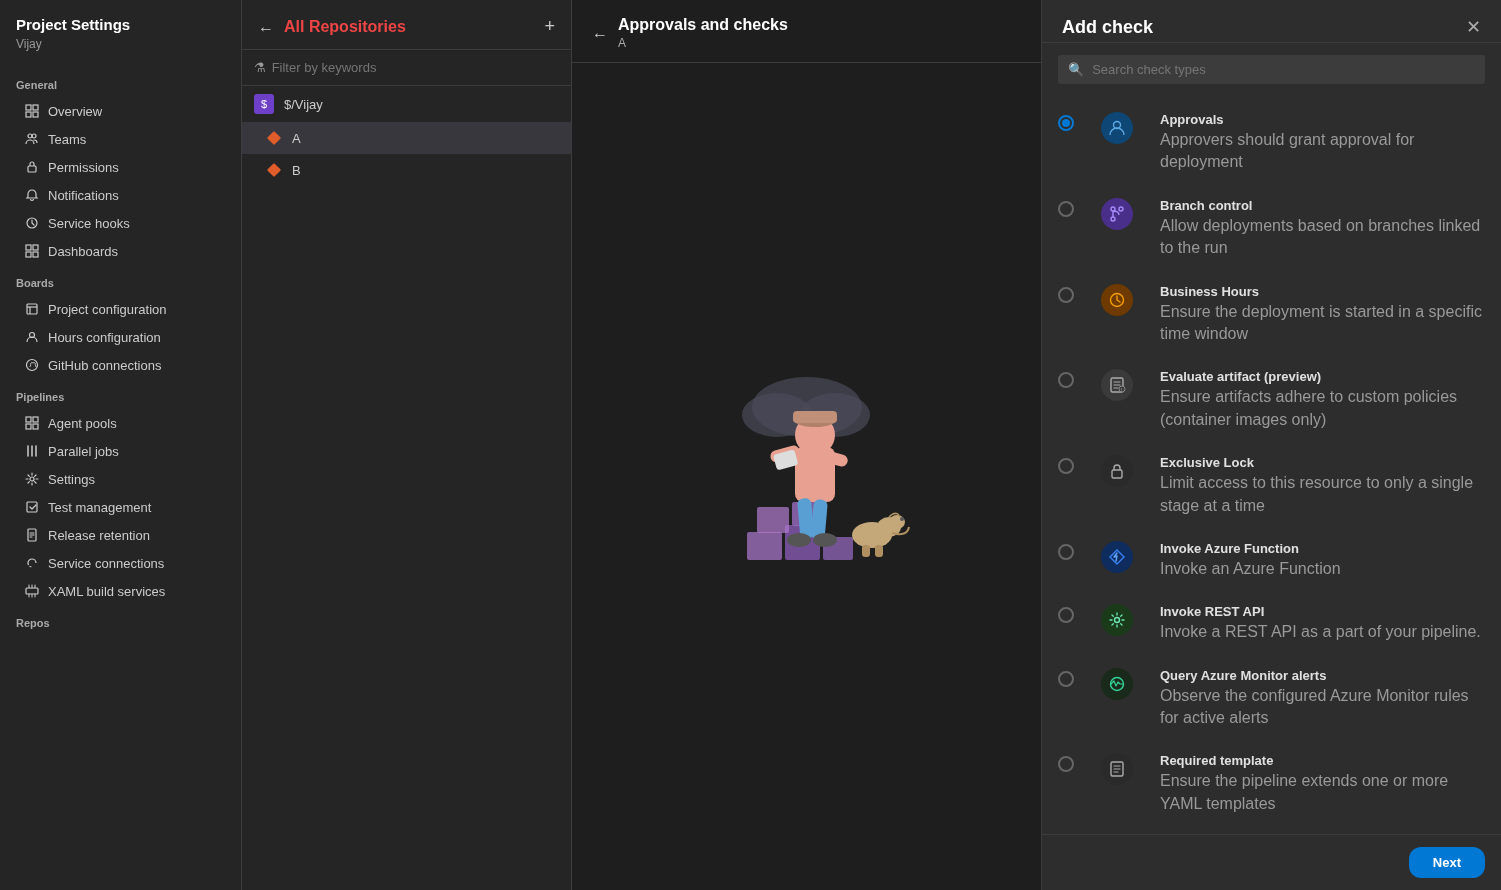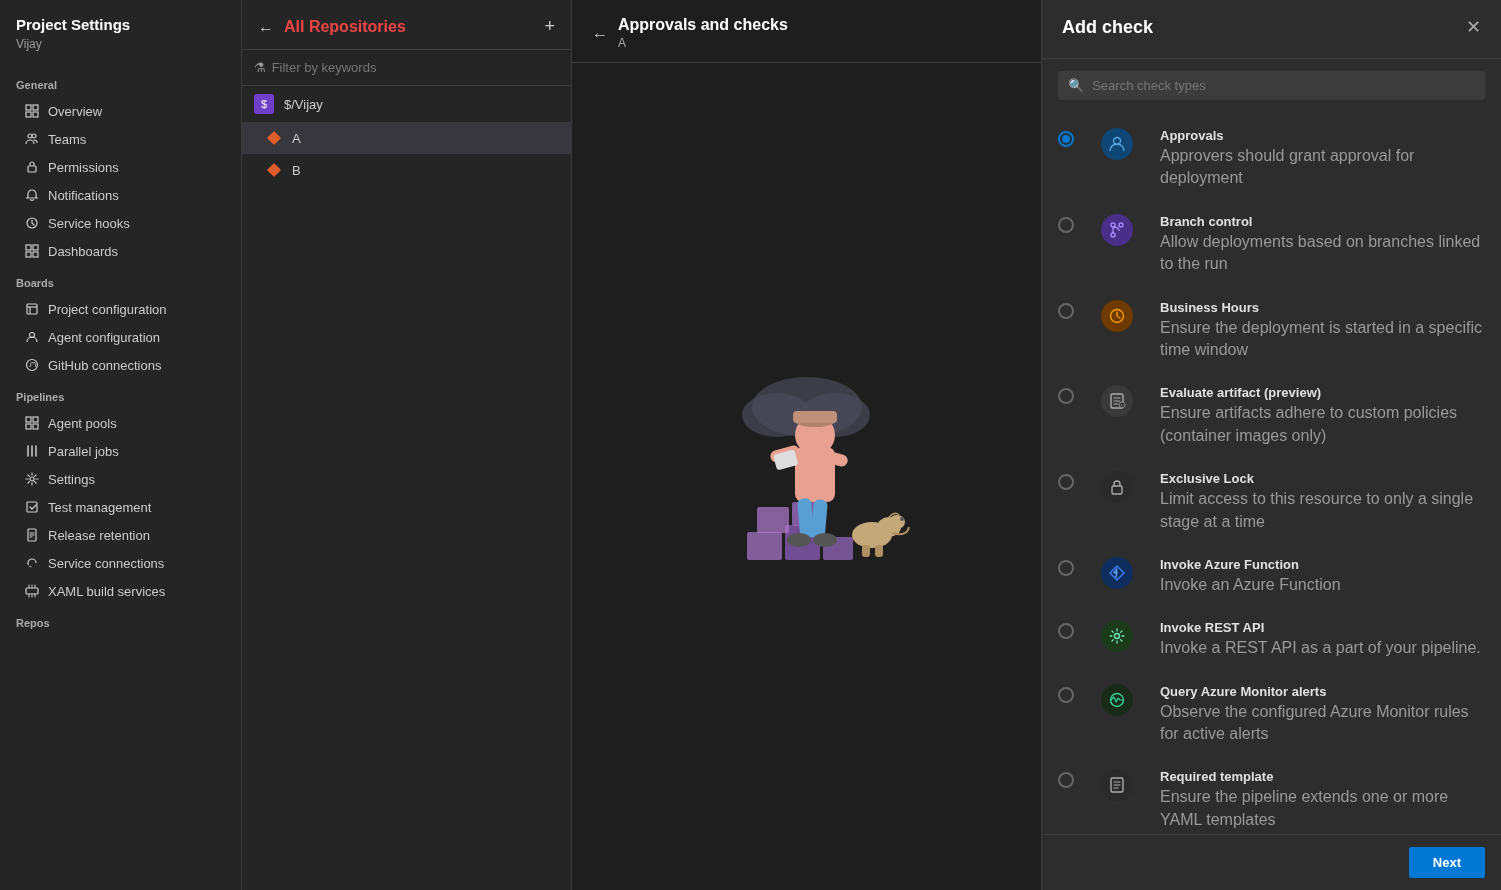--- a/index.html
+++ b/index.html
@@ -204,21 +204,21 @@
       background: #2d2d2d;
       border-left: 1px solid #3c3c3c;
       display: flex;
       flex-direction: column;
       flex-shrink: 0;
     }
     .right-header {
       display: flex;
       align-items: center;
       justify-content: space-between;
-      padding: 16px 20px 20px;
+      padding: 16px 20px 4px;
       border-bottom: 1px solid #3c3c3c;
     }
     .right-header-title {
       font-size: 18px;
       font-weight: 600;
       color: #fff;
     }
     .close-btn {
       cursor: pointer;
       color: #aaa;
@@ -311,21 +311,21 @@
       border-top: 1px solid #3c3c3c;
       padding: 12px 16px;
       display: flex;
       justify-content: flex-end;
     }
     .next-btn {
       background: #0078d4;
       color: #fff;
       border: none;
       padding: 8px 24px;
-      border-radius: 2px;
+      border-radius: 12px;
       font-size: 13px;
       cursor: pointer;
       font-weight: 600;
     }
   </style>
 </head>
 <body>
 
 <nav class="sidebar">
   <div class="sidebar-project-title">Project Settings</div>
@@ -404,21 +404,21 @@
     </span>
     <span>Project configuration</span>
   </div>
   <div class="sidebar-item">
     <span class="sidebar-item-icon">
       <svg width="14" height="14" viewBox="0 0 14 14" fill="none">
           <circle cx="7" cy="5" r="2.5" stroke="#ccc" stroke-width="1.2"></circle>
           <path d="M2 12c0-2.8 2.2-5 5-5s5 2.2 5 5" stroke="#ccc" stroke-width="1.2"></path>
         </svg>
     </span>
-    <span>Agent configuration</span>
+    <span>Hours configuration</span>
   </div>
   <div class="sidebar-item">
     <span class="sidebar-item-icon">
       <svg width="14" height="14" viewBox="0 0 14 14" fill="none">
           <circle cx="7" cy="7" r="5.5" stroke="#ccc" stroke-width="1.2"></circle>
           <path d="M5 9c0-1 .5-1.5 1-2-.5-.5-.5-1.5 0-2 .3-.5.8-.5 1.2-.3.2.1.5.3.8.3s.6-.2.8-.3c.4-.2.9-.2 1.2.3.5.5.5 1.5 0 2 .5.5 1 1 1 2" stroke="#ccc" stroke-width="1"></path>
         </svg>
     </span>
     <span>GitHub connections</span>
   </div>

